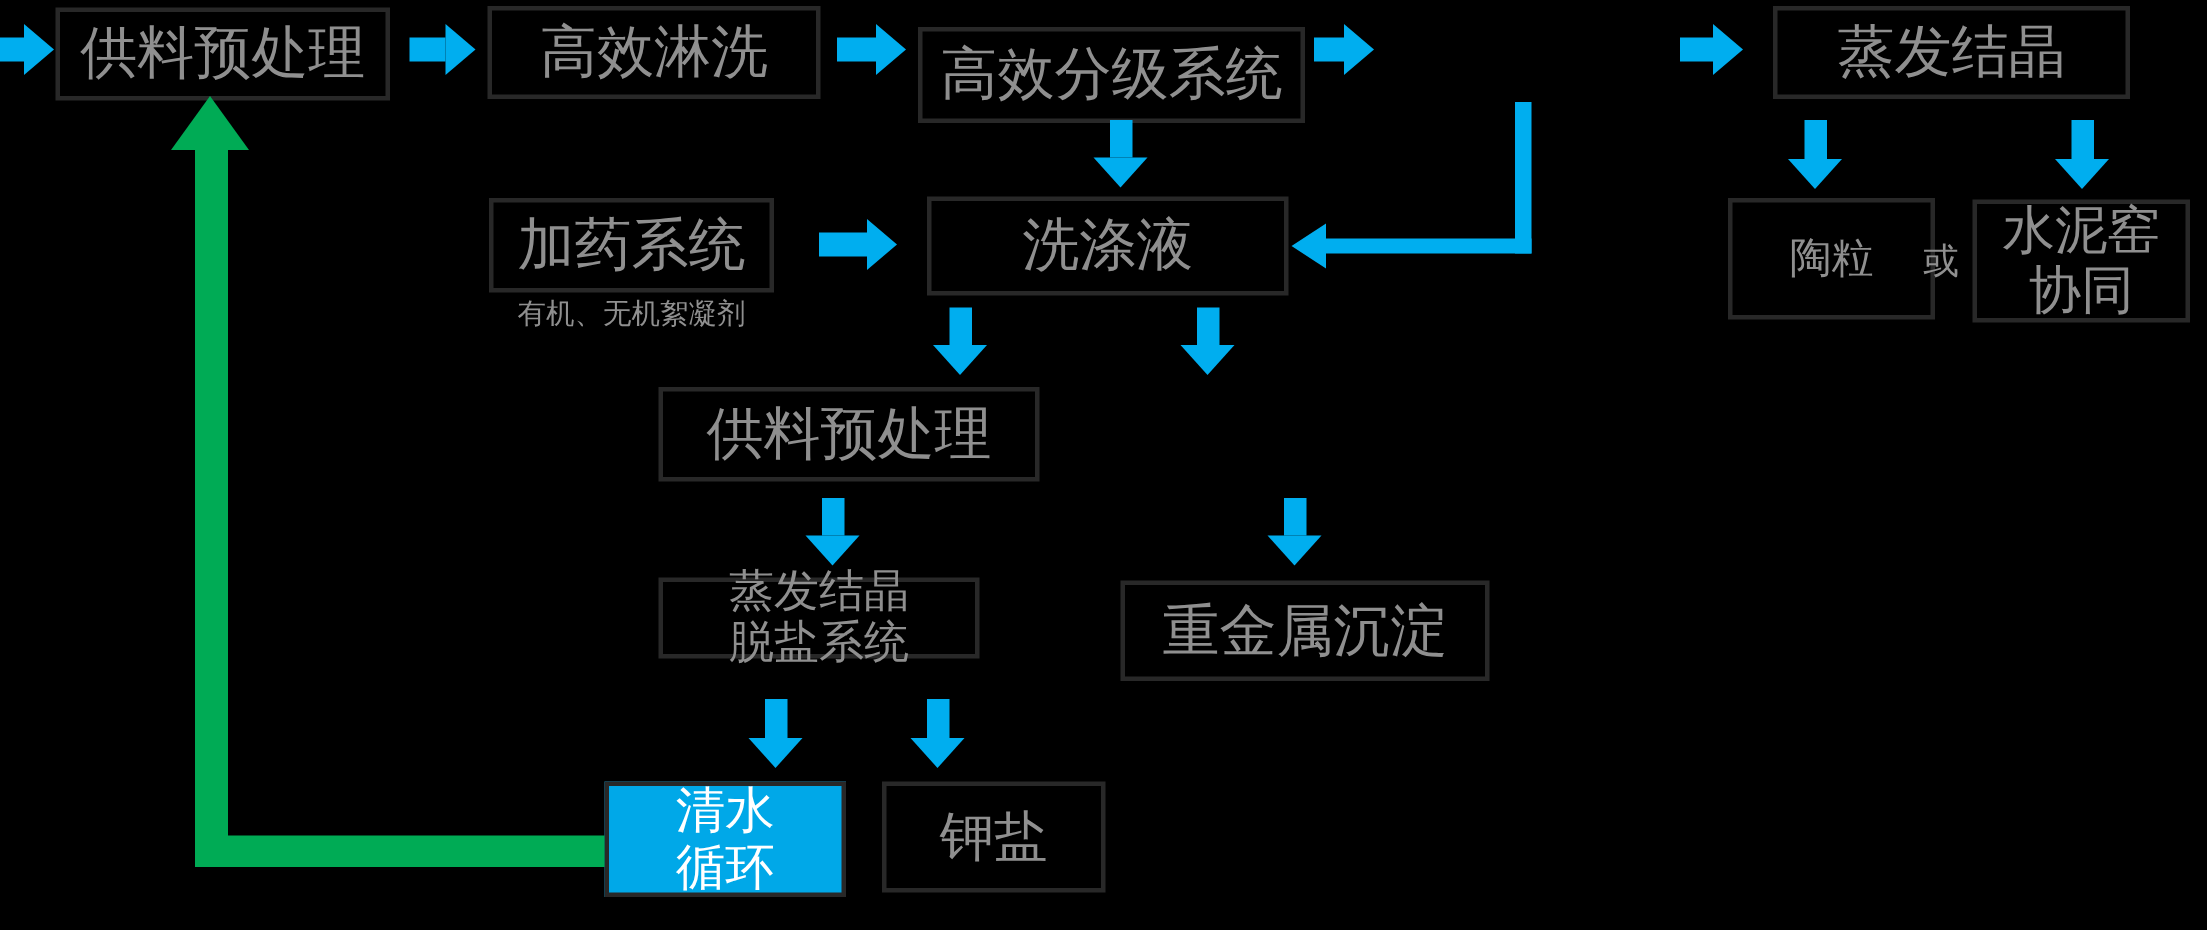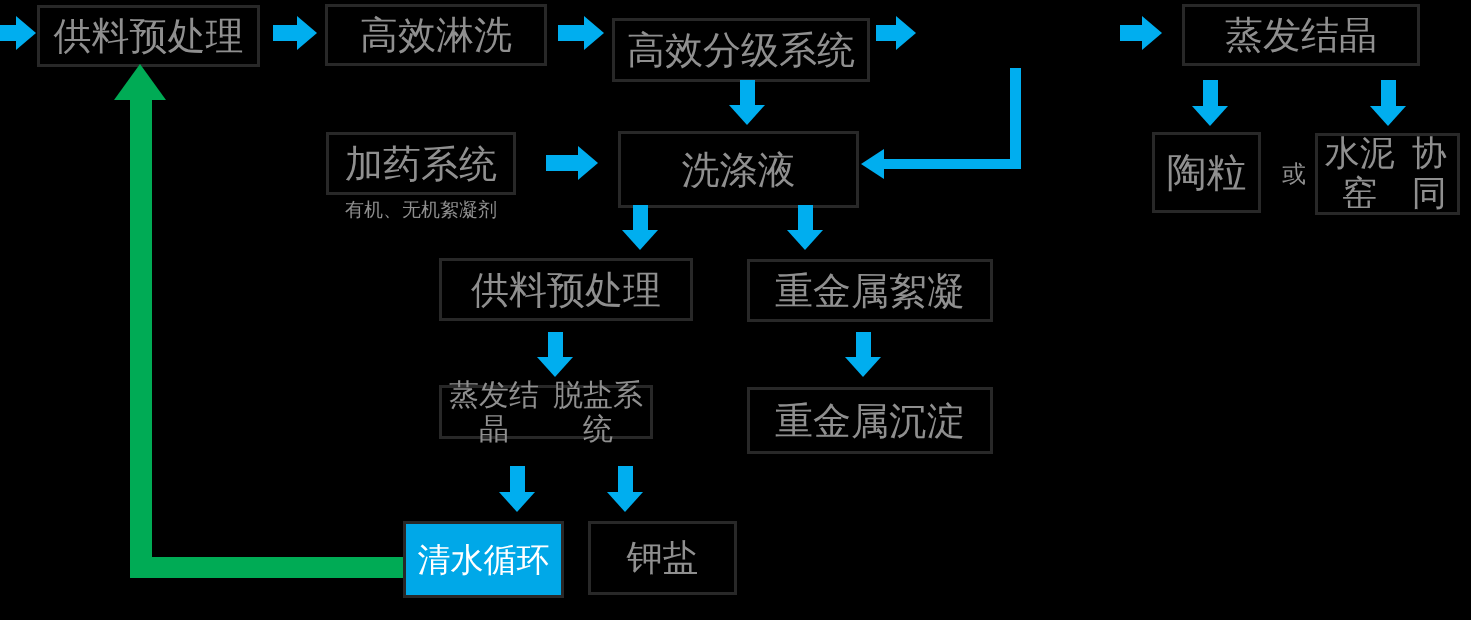--- a/index.html
+++ b/index.html
@@ -18,21 +18,21 @@
     font-family:"Liberation Serif","DejaVu Serif",serif;
   }
   .box{
     position:absolute;box-sizing:border-box;
     border:3px solid var(--box-border);
     color:var(--box-text);
     display:flex;align-items:center;justify-content:center;
     font-size:38px;line-height:1;text-align:center;
     background:var(--background);
   }
-  .box.two-line{flex-direction:row;}
+  .box.two-line{flex-direction:column;}
   .box.two-line span{display:block;}
   .highlight{
     background:var(--highlight-box-fill);
     color:var(--highlight-box-text);
     border-color:var(--box-border);
     text-align:right;
   }
   .note{
     position:absolute;color:var(--box-text);
     font-size:19px;text-align:center;line-height:1.1;
@@ -90,25 +90,25 @@
   <div class="arrow-right" style="left:1120px;top:16px;width:42px;height:34px">
     <div class="shaft"></div>
       <div class="head"></div>
   </div>
 
   <div class="box" style="left:326px;top:132px;width:190px;height:63px">
     <span>加药系统</span>
   </div>
   <div class="note" style="left:331px;top:200px;width:180px">有机、无机絮凝剂</div>
 
-  <div class="box" style="left:618px;top:131px;width:241px;height:77px">
+  <div class="box" style="left:618px;top:131px;width:241px;height:66px">
     <span>洗涤液</span>
   </div>
 
-  <div class="box" style="left:1152px;top:132px;width:109px;height:81px;font-size:40px">
+  <div class="box" style="left:1152px;top:132px;width:138px;height:81px;font-size:28px">
     <span>陶粒</span>
   </div>
   <div class="or-label" style="left:1269px;top:158px;width:50px">或</div>
   <div class="box two-line" style="left:1315px;top:133px;width:145px;height:82px;font-size:35px;line-height:40px">
     <span>水泥窑</span>
     <span>协同</span>
   </div>
 
   <div class="arrow-right" style="left:546px;top:146px;width:52px;height:34px">
     <div class="shaft"></div>
@@ -136,23 +136,20 @@
     <div class="shaft"></div>
       <div class="head"></div>
   </div>
   <div class="arrow-down" style="left:787px;top:205px;width:36px;height:45px">
     <div class="shaft"></div>
       <div class="head"></div>
   </div>
 
   <div class="box" style="left:439px;top:258px;width:254px;height:63px">
     <span>供料预处理</span>
-  </div>
-  <div class="box" style="left:747px;top:259px;width:246px;height:63px">
-    <span>重金属絮凝</span>
   </div>
 
   <div class="arrow-down" style="left:537px;top:332px;width:36px;height:45px">
     <div class="shaft"></div>
       <div class="head"></div>
   </div>
   <div class="arrow-down" style="left:845px;top:332px;width:36px;height:45px">
     <div class="shaft"></div>
       <div class="head"></div>
   </div>

